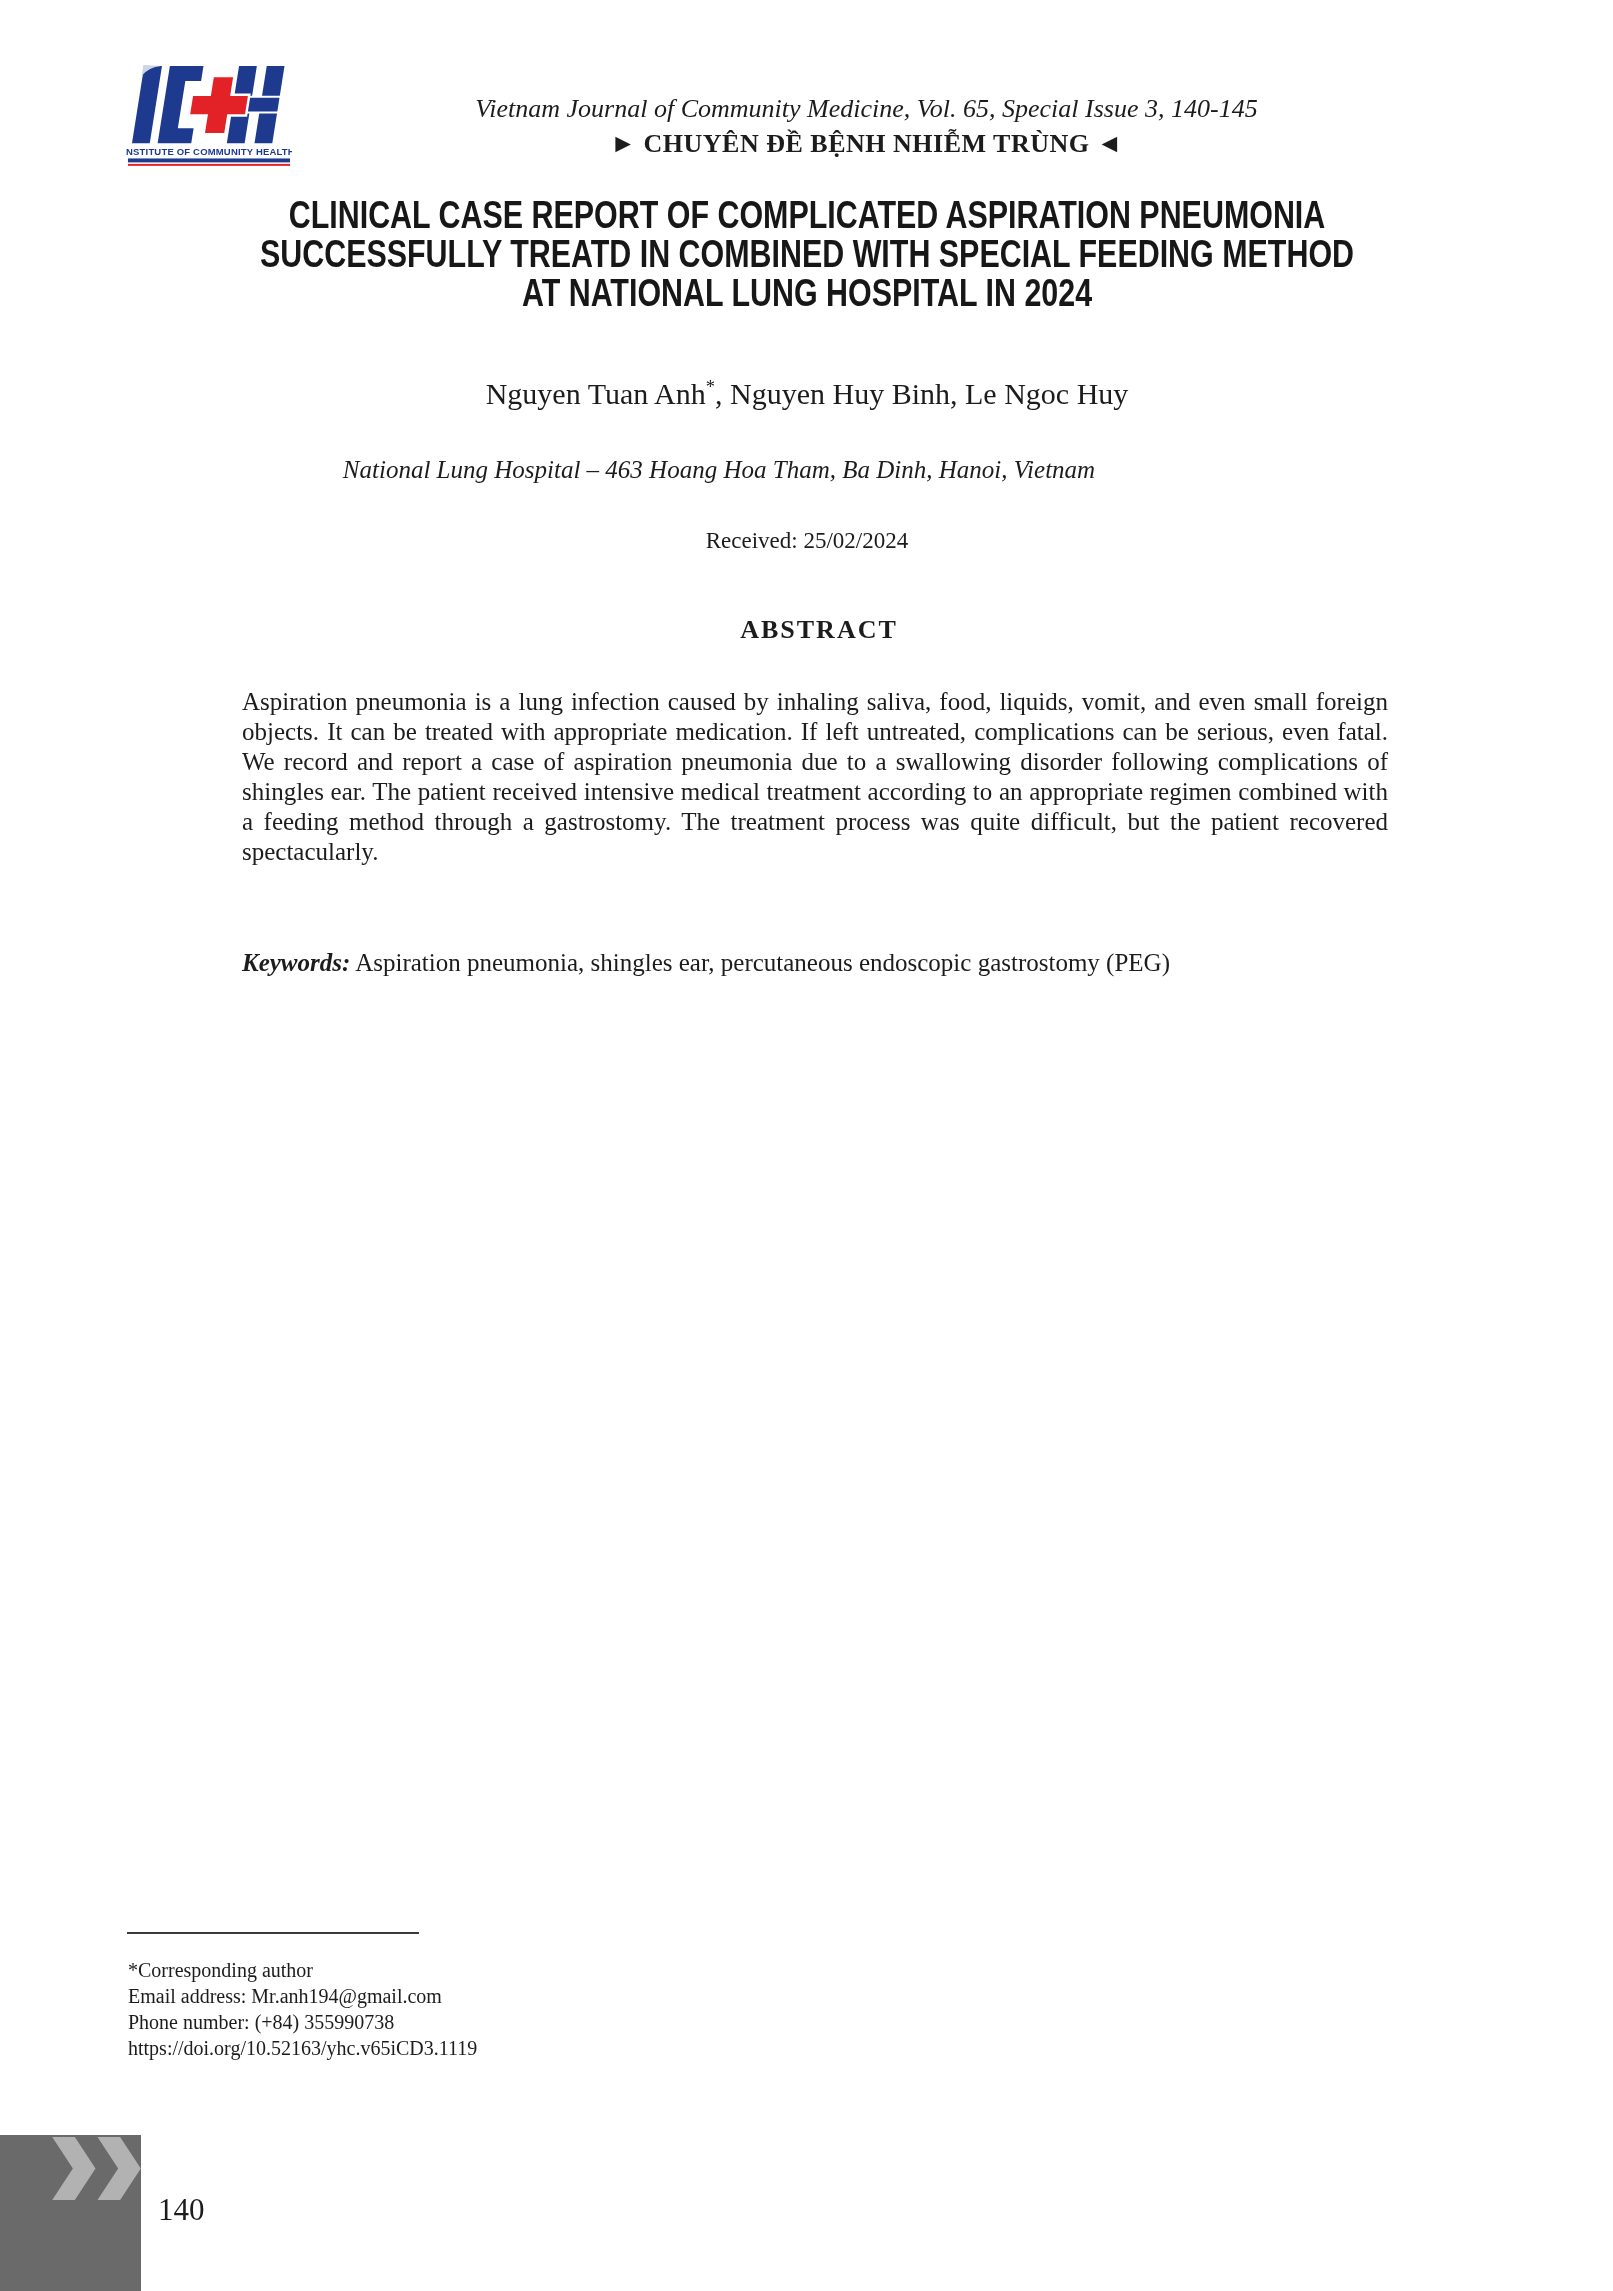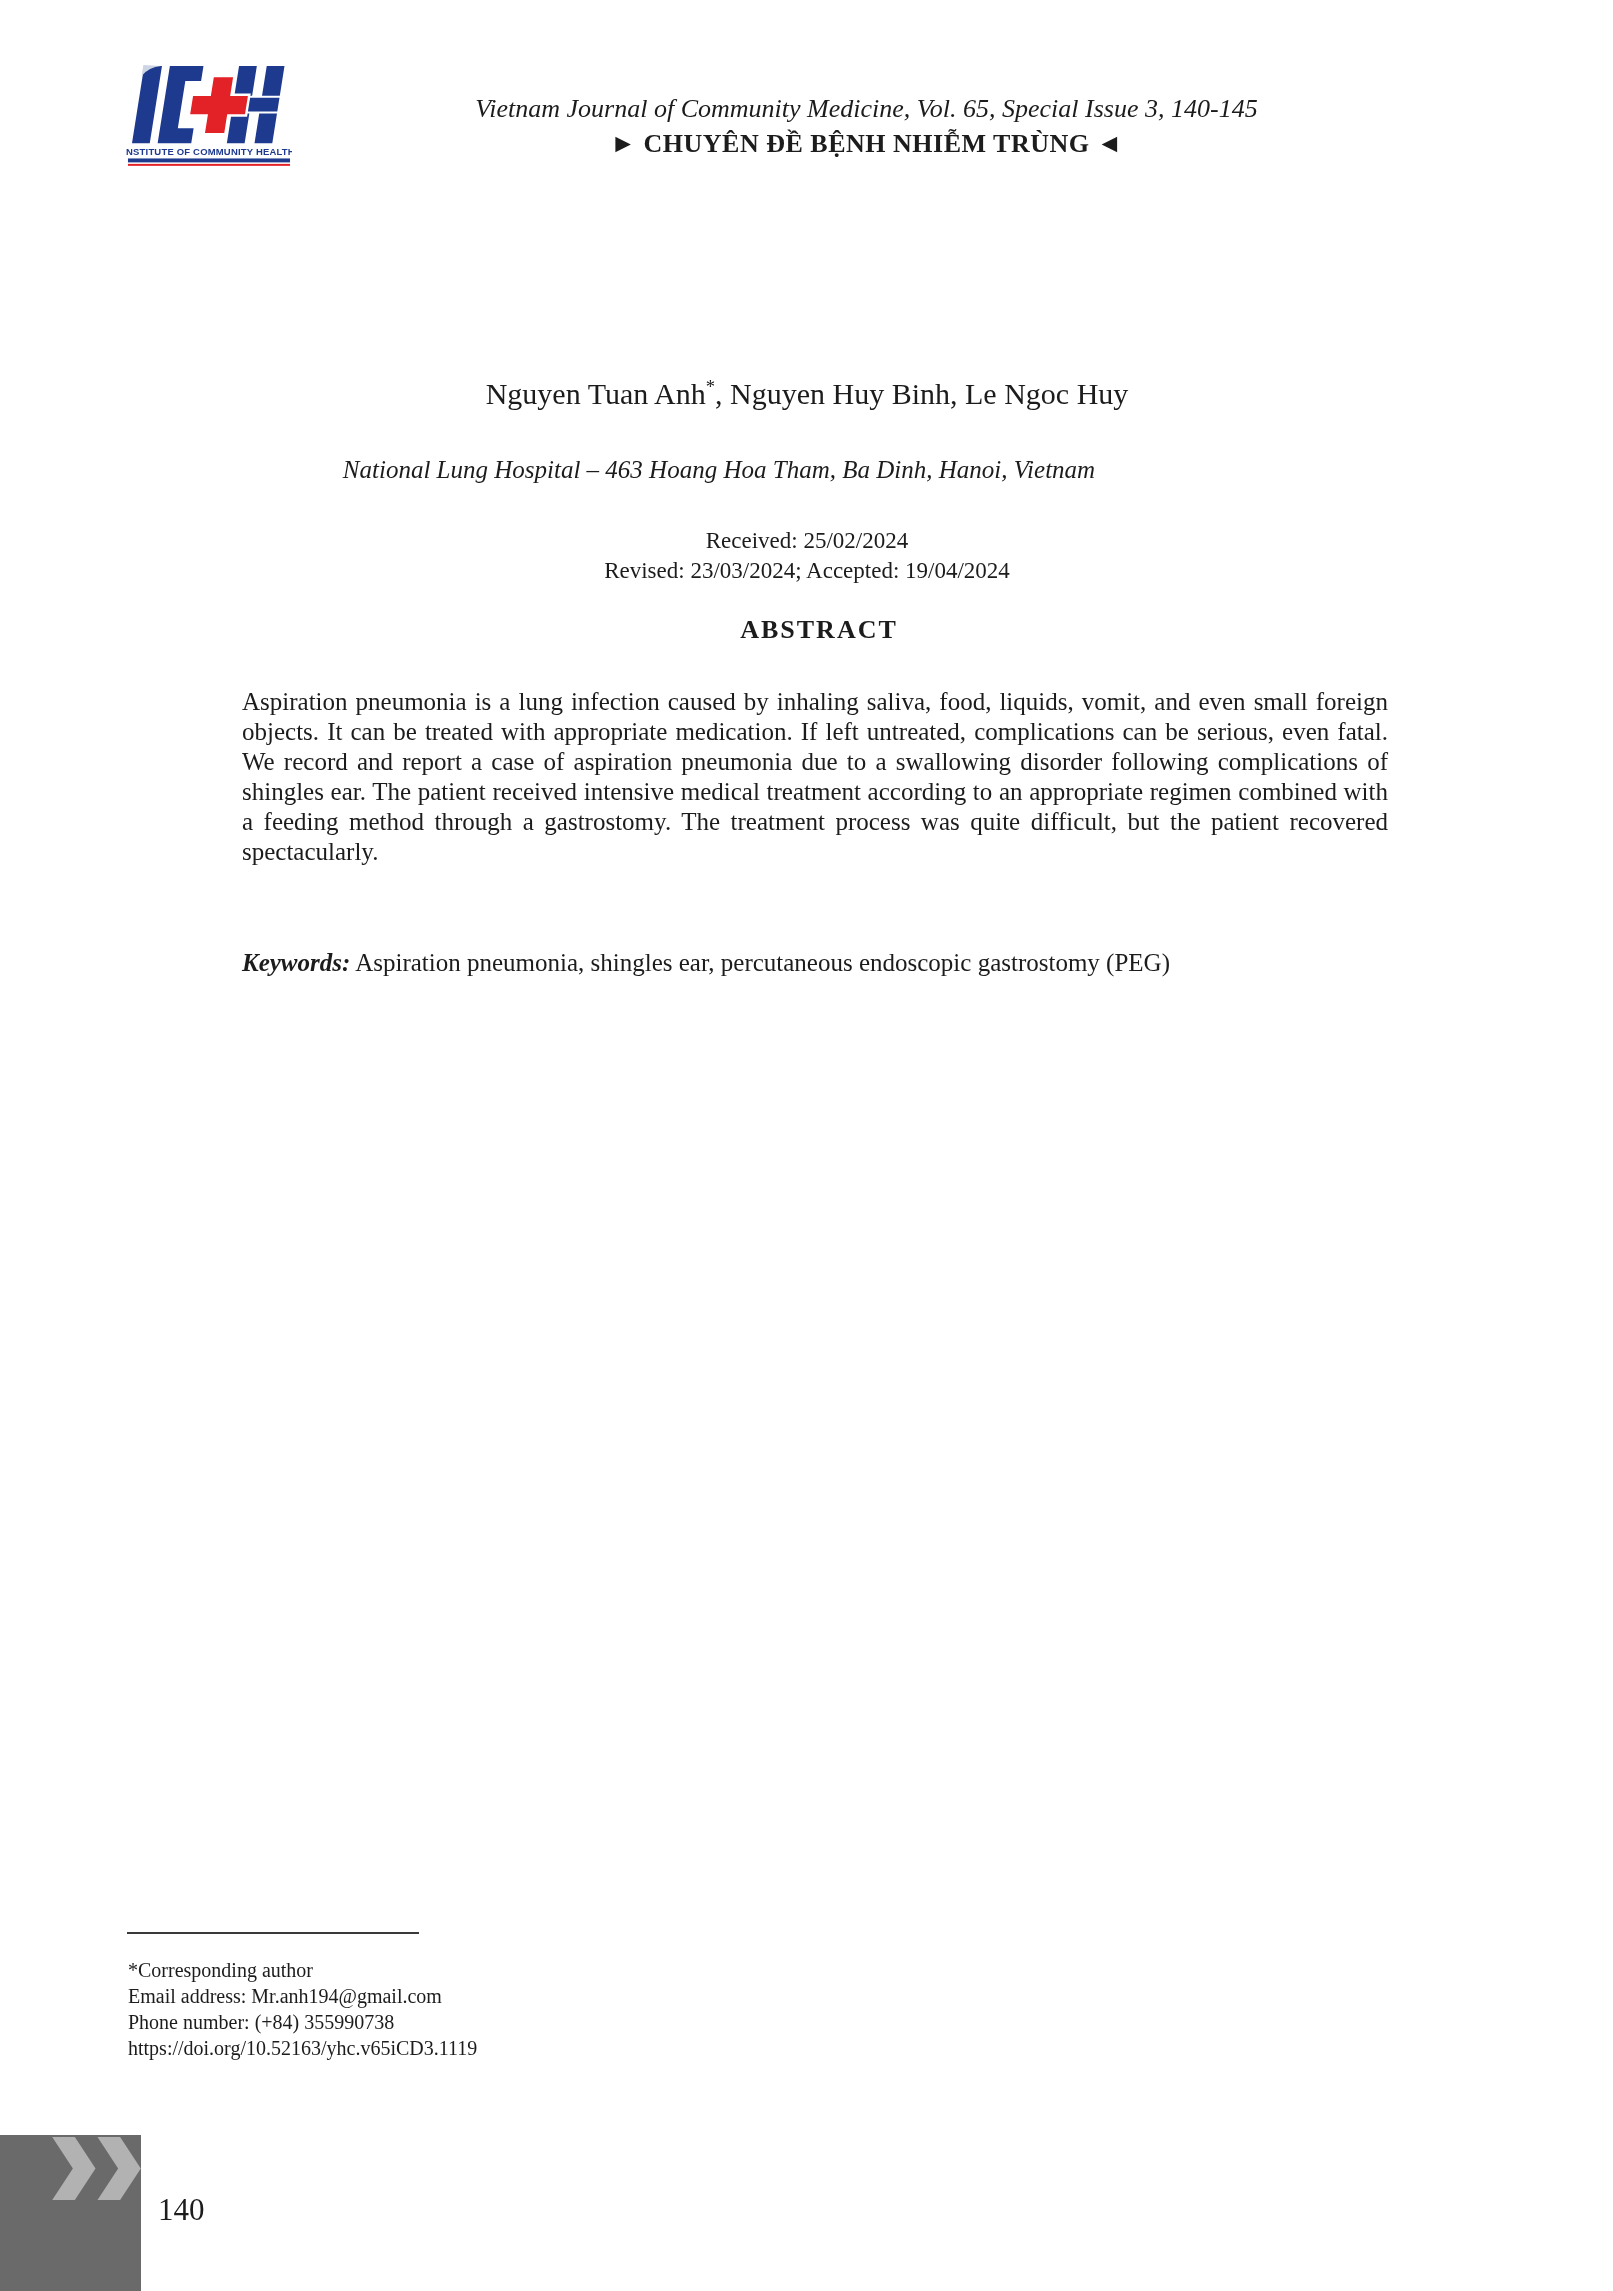--- a/index.html
+++ b/index.html
@@ -77,28 +77,32 @@
     <text x="84" y="100" text-anchor="middle" font-family="Liberation Sans, sans-serif" font-size="9.6" font-weight="bold" letter-spacing="0.2" fill="#1e3a8f">INSTITUTE OF COMMUNITY HEALTH</text>
     <rect x="2" y="103.5" width="164" height="4" fill="#1e3a8f"></rect>
     <rect x="2" y="109" width="164" height="2" fill="#e32228"></rect>
   </svg>
 
   <div class="header-text">
     <div class="journal-line">Vietnam Journal of Community Medicine, Vol. 65, Special Issue 3, 140-145</div>
     <div class="section-line">► CHUYÊN ĐỀ BỆNH NHIỄM TRÙNG ◄</div>
   </div>
 
+  <div class="title">
+    <div class="title-line">CLINICAL CASE REPORT OF COMPLICATED ASPIRATION PNEUMONIA</div>
+    <div class="title-line">SUCCESSFULLY TREATD IN COMBINED WITH SPECIAL FEEDING METHOD</div>
+    <div class="title-line">AT NATIONAL LUNG HOSPITAL IN 2024</div>
+  </div>
 
   <div class="authors"><span>Nguyen Tuan Anh</span><sup>*</sup><span>, Nguyen Huy Binh, Le Ngoc Huy</span></div>
 
   <div class="affiliation">National Lung Hospital – 463 Hoang Hoa Tham, Ba Dinh, Hanoi, Vietnam</div>
 
   <div class="dates">
     <div>Received: 25/02/2024</div>
-    <div>Revised: 23/03/2024; Accepted: 19/04/2024</div>
   </div>
 
   <div class="abstract-heading">ABSTRACT</div>
   <div class="abstract-body">Aspiration pneumonia is a lung infection caused by inhaling saliva, food, liquids, vomit, and even small foreign objects. It can be treated with appropriate medication. If left untreated, complications can be serious, even fatal. We record and report a case of aspiration pneumonia due to a swallowing disorder following complications of shingles ear. The patient received intensive medical treatment according to an appropriate regimen combined with a feeding method through a gastrostomy. The treatment process was quite difficult, but the patient recovered spectacularly.</div>
   <div class="keywords"><span class="keywords-label">Keywords:</span><span> Aspiration pneumonia, shingles ear, percutaneous endoscopic gastrostomy (PEG)</span></div>
 
   <div class="footnote-rule"></div>
   <div class="footnote">
     <div>*Corresponding author</div>
     <div>Email address: Mr.anh194@gmail.com</div>

